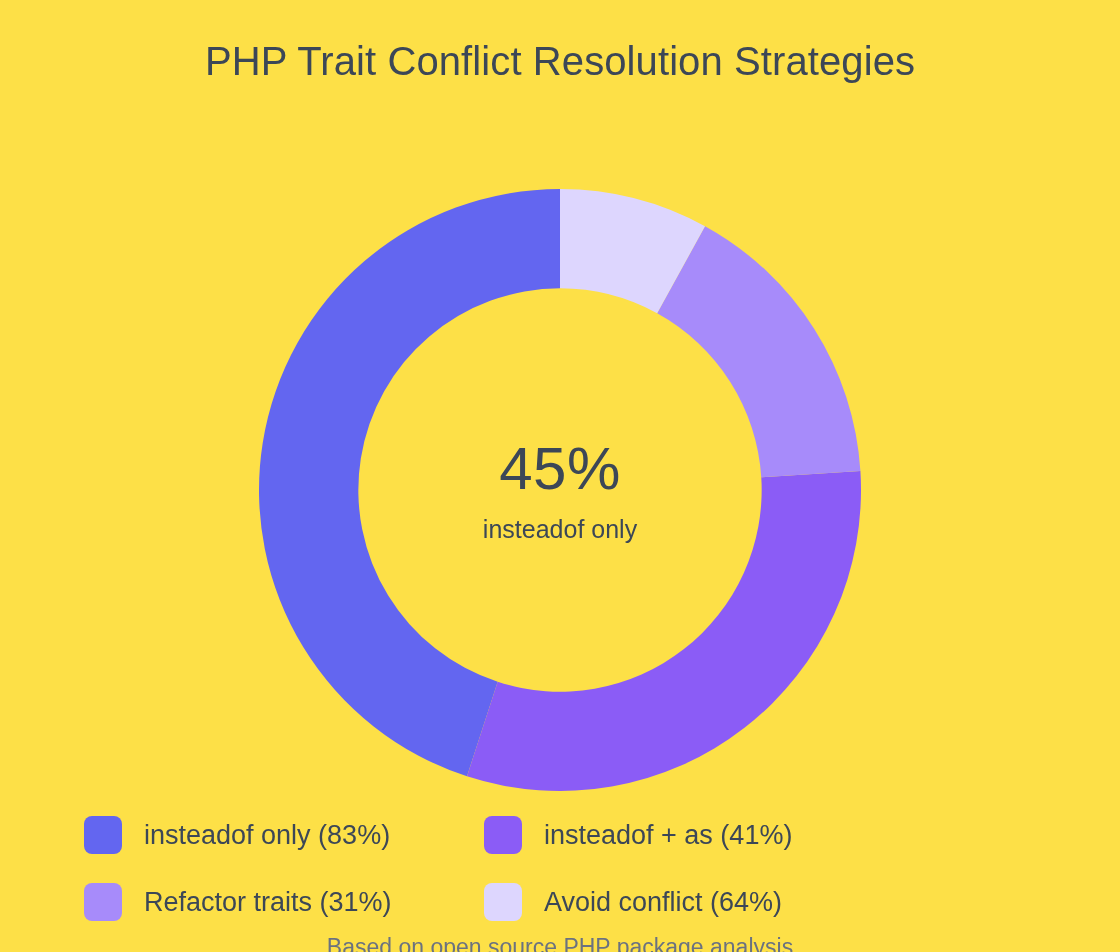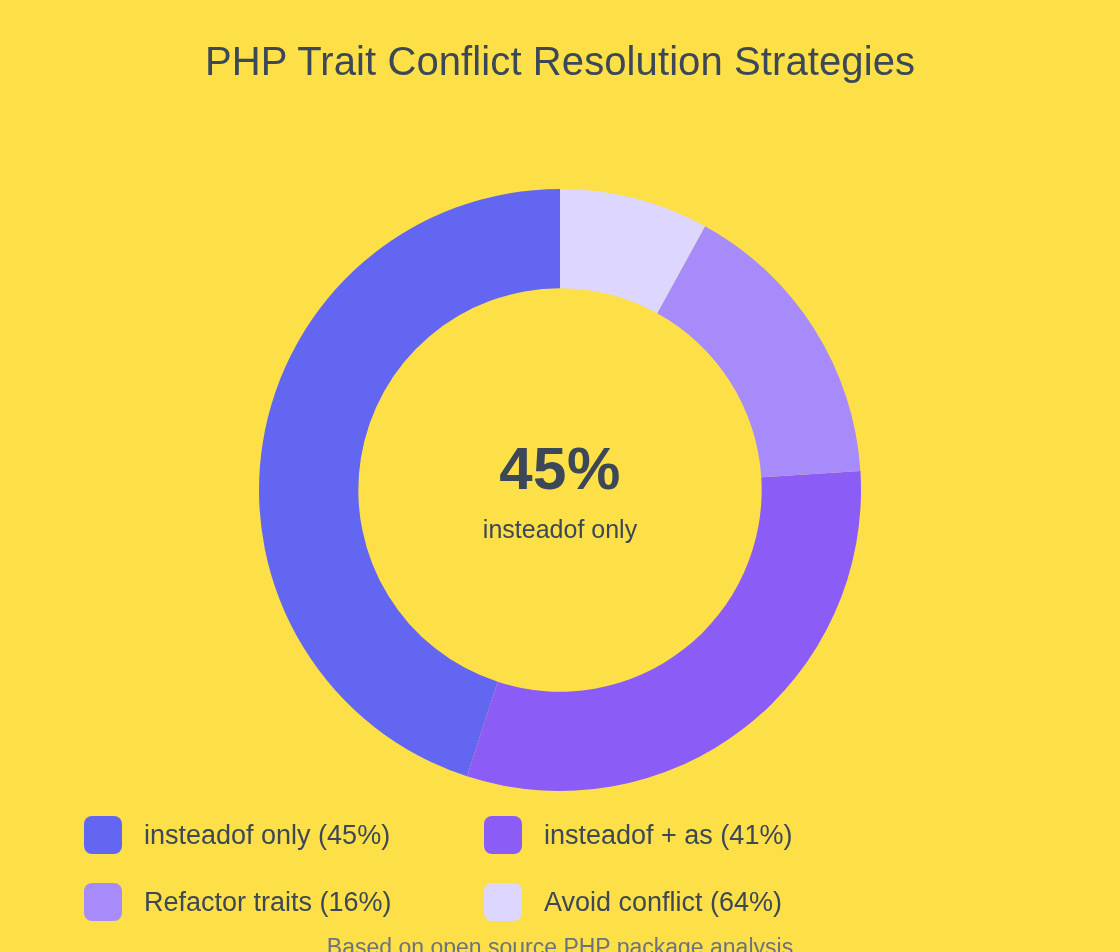--- a/index.html
+++ b/index.html
@@ -59,21 +59,21 @@
     width: 602px;
     height: 602px;
     display: flex;
     flex-direction: column;
     align-items: center;
     justify-content: center;
     pointer-events: none;
   }
   .center-value {
     font-size: 60px;
-    font-weight: 700;
+    font-weight: 400;
     color: #3c4757;
     line-height: 1;
     margin-bottom: 18px;
     letter-spacing: 0.5px;
   }
   .center-caption {
     font-size: 25px;
     font-weight: 400;
     color: #3c4757;
     line-height: 1;
@@ -141,29 +141,29 @@
     </svg>
     <div class="center-label">
       <div class="center-value">45%</div>
       <div class="center-caption">insteadof only</div>
     </div>
   </div>
 
   <div class="legend" id="legend">
       <div class="legend-item">
         <span class="legend-swatch" style="background: rgb(99, 102, 240);"></span>
-        <span class="legend-text">insteadof only (45%)</span>
+        <span class="legend-text">insteadof only (83%)</span>
       </div>
       <div class="legend-item">
         <span class="legend-swatch" style="background: rgb(139, 92, 246);"></span>
         <span class="legend-text">insteadof + as (41%)</span>
       </div>
       <div class="legend-item">
         <span class="legend-swatch" style="background: rgb(167, 139, 250);"></span>
-        <span class="legend-text">Refactor traits (16%)</span>
+        <span class="legend-text">Refactor traits (31%)</span>
       </div>
       <div class="legend-item">
         <span class="legend-swatch" style="background: rgb(221, 214, 254);"></span>
         <span class="legend-text">Avoid conflict (64%)</span>
       </div>
     </div>
 
   <div class="footer">Based on open source PHP package analysis</div>
 
 </div>

